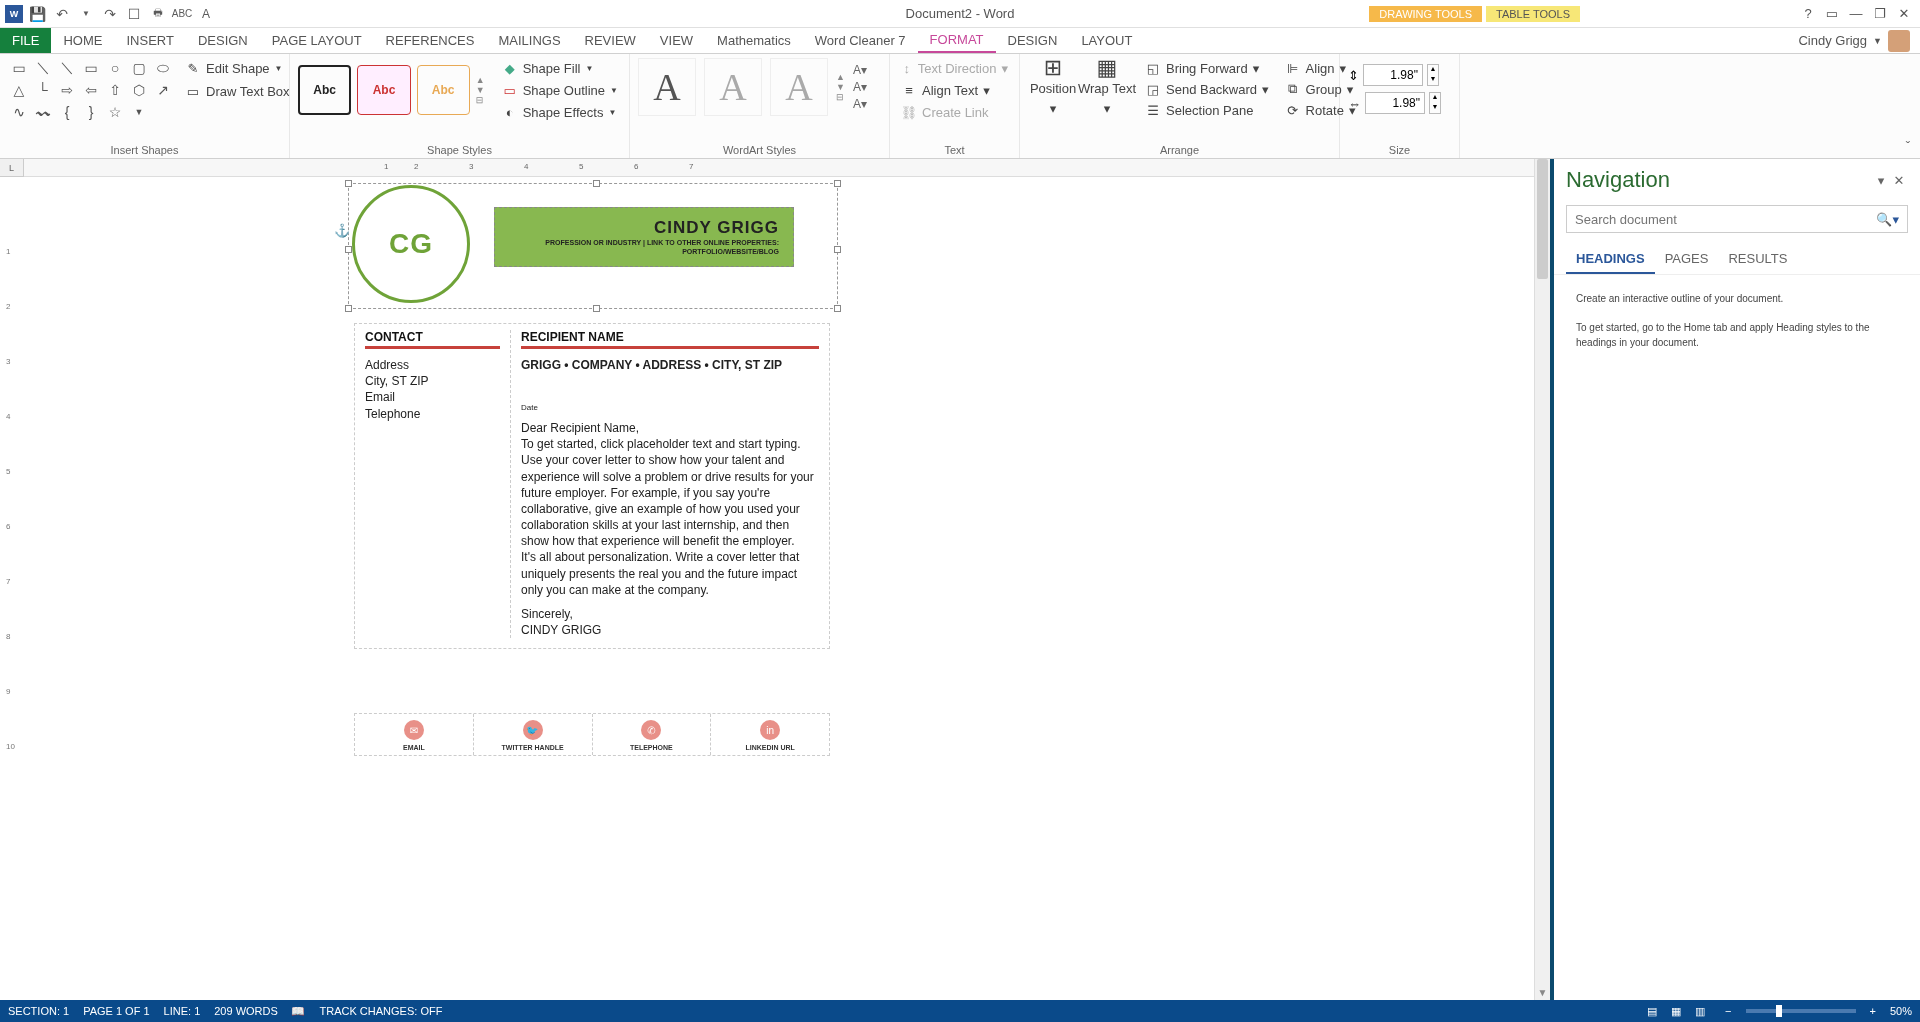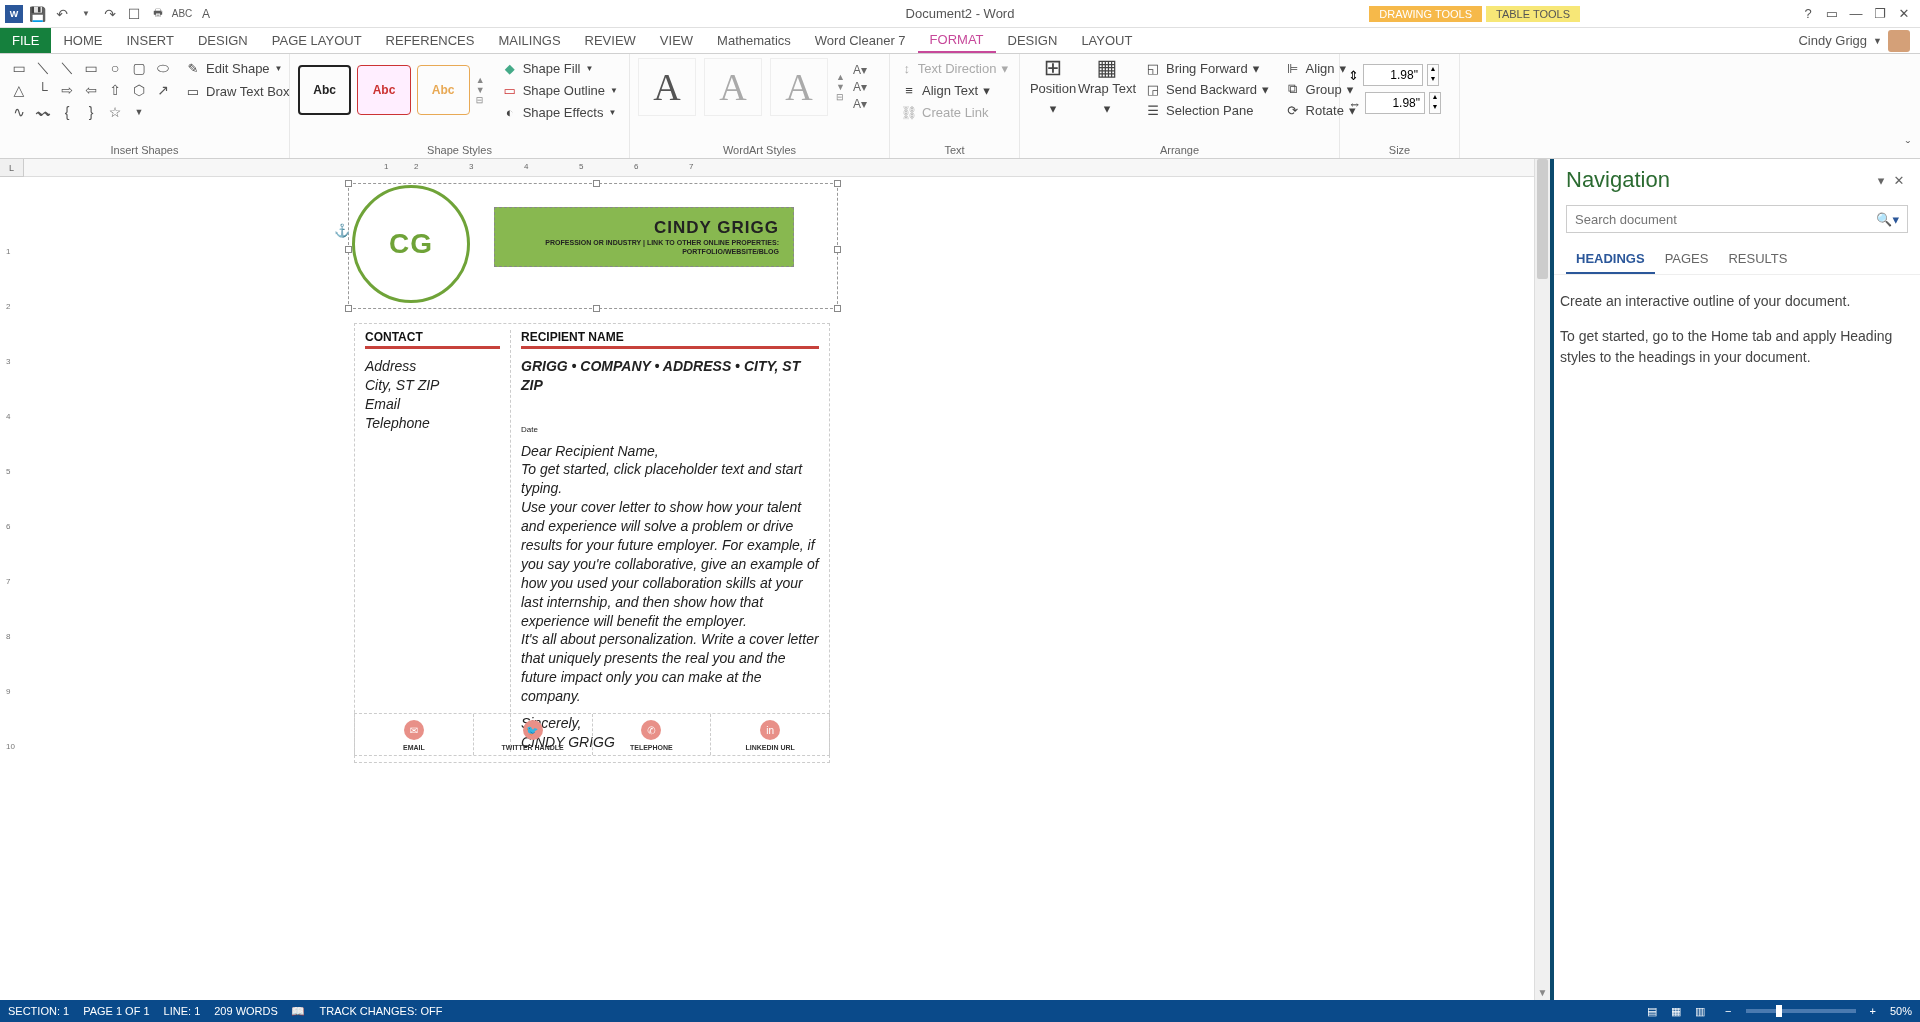--- a/index.html
+++ b/index.html
@@ -64,41 +64,41 @@
 .sel-handle { width: 7px; height: 7px; background: #fff; border: 1px solid #888; position: absolute; }
 .header-rect { position: absolute; top: 24px; left: 140px; width: 300px; height: 60px; background: #88b850; border: 1px dashed #888; padding: 10px 14px; text-align: right; }
 .hdr-name { font-family: Arial; font-weight: bold; font-size: 17px; color: #222; letter-spacing: 1px; }
 .hdr-sub { font-size: 7px; font-weight: bold; color: #222; line-height: 1.3; }
 .circle { position: absolute; top: 0; left: 0; width: 118px; height: 118px; border-radius: 50%; border: 3px solid #6fa338; background: #fff; display: flex; align-items: center; justify-content: center; }
 .circle-text { font-family: Arial; font-weight: bold; font-size: 28px; color: #6fa338; letter-spacing: 1px; }
 .body-table { position: absolute; top: 140px; left: 0; width: 476px; display: flex; }
 .col-left { width: 155px; padding: 0 10px; }
 .col-right { flex: 1; padding: 0 10px; border-left: 1px dashed #ccc; }
 .sec-head { font-family: Arial; font-weight: bold; font-size: 12px; color: #111; border-bottom: 3px solid #c7413b; padding-bottom: 2px; margin-bottom: 8px; }
-.small { font-size: 14px; color: #222; line-height: 1.35; font-style: italic; }
+.small { font-size: 12px; color: #222; line-height: 1.35; }
 .body-para { font-size: 8px; color: #222; line-height: 1.35; margin-bottom: 6px; }
 .footer-table { position: absolute; top: 530px; left: 0; width: 476px; border: 1px dashed #ccc; display: flex; }
 .footer-cell { flex: 1; border-right: 1px dashed #ccc; text-align: center; padding: 6px 0 4px 0; }
 .footer-cell:last-child { border-right: none; }
 .footer-icon { width: 20px; height: 20px; border-radius: 50%; background: #e89088; margin: 0 auto 4px auto; display: flex; align-items: center; justify-content: center; color: #fff; font-size: 10px; }
 .footer-label { font-size: 7px; font-weight: bold; color: #333; }
 .scroll-v { width: 16px; background: #f0f0f0; border-left: 1px solid #ddd; position: relative; }
 .scroll-thumb { position: absolute; top: 0; left: 2px; right: 2px; height: 120px; background: #ccc; border-radius: 2px; }
 
 
 .nav-pane { width: 370px; border-left: 4px solid #0c4a6e; background: #fff; display: flex; flex-direction: column; }
 .nav-header { display: flex; align-items: center; padding: 8px 12px; }
 .nav-title { font-size: 22px; color: #2b6b31; flex: 1; }
 .nav-close { width: 18px; color: #666; cursor: pointer; text-align: center; }
 .nav-search { margin: 4px 12px; height: 28px; border: 1px solid #ccc; display: flex; align-items: center; padding: 0 8px; }
 .nav-search input { flex: 1; border: none; outline: none; font-size: 13px; color: #888; }
 .nav-tabs { display: flex; gap: 0; padding: 8px 12px 0 12px; border-bottom: 1px solid #eee; }
 .nav-tab { padding: 6px 10px; font-size: 13px; color: #666; cursor: pointer; text-transform: uppercase; }
 .nav-tab.active { color: #2b579a; font-weight: bold; border-bottom: 2px solid #2b579a; }
-.nav-body { padding: 16px 6px; font-size: 14px; color: #444; line-height: 1.5; }
+.nav-body { padding: 16px 22px; font-size: 10px; color: #444; line-height: 1.5; }
 .nav-body p { margin-bottom: 14px; }
 
 
 .status-bar { height: 22px; background: #0a4a8a; color: #fff; display: flex; align-items: center; font-size: 11px; padding: 0 8px; gap: 14px; }
 .status-bar .spacer { flex: 1; }
 .view-btns { display: flex; gap: 2px; }
 .vb { width: 22px; height: 18px; display: flex; align-items: center; justify-content: center; cursor: pointer; }
 .zoom-slider { width: 110px; height: 4px; background: #4a7ab0; position: relative; }
 .zoom-slider .zthumb { position: absolute; top: -4px; left: 30px; width: 6px; height: 12px; background: #fff; }
 </style>

